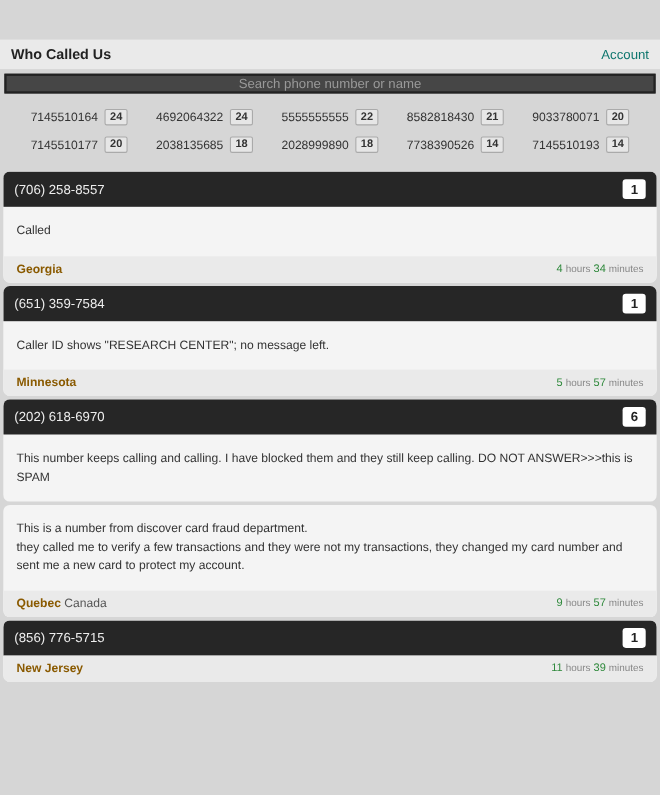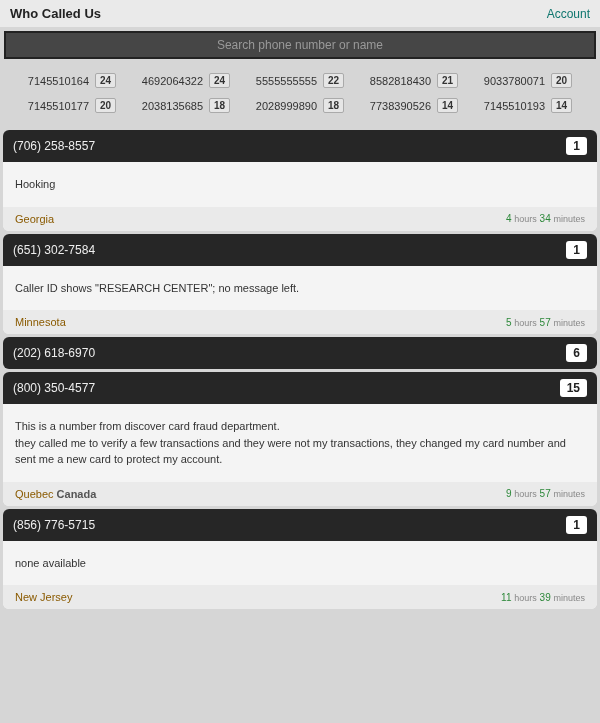--- a/index.html
+++ b/index.html
@@ -9,31 +9,32 @@
     font-size: 12px;
     color: #222;
     width: 600px;
   }
   .topbar {
     background: #eaeaea;
     padding: 6px 10px;
     display: flex;
     justify-content: space-between;
     align-items: center;
+    margin-top: 36px;
   }
   .brand { font-weight: bold; font-size: 13px; }
   .account { font-size: 12px; color: #0f766e; }
   .search-wrap {
     background: #d6d6d6;
     padding: 4px;
   }
   .search {
     background: #464646;
     border: 2px solid #222;
-    height: 28px;
+    height: 18px;
     display: flex;
     align-items: center;
     justify-content: center;
     color: #999;
     font-size: 12px;
   }
   .pill-area {
     background: #d6d6d6;
     padding: 10px 24px 14px;
     display: flex;
@@ -89,22 +90,22 @@
     white-space: pre-line;
   }
   .entry-foot {
     background: #eaeaea;
     padding: 6px 12px;
     display: flex;
     justify-content: space-between;
     align-items: center;
     font-size: 11px;
   }
-  .loc-state { color: #8a5a00; font-weight: normal; }
-  .loc-country { color: #555; font-weight: bold; }
+  .loc-state { color: #8a5a00; font-weight: bold; }
+  .loc-country { color: #555; }
   .timestamp { font-size: 10px; color: #666; }
   .ts-h { color: #2d883a; }
   .ts-m { color: #2d883a; }
   .ts-lbl { color: #888; font-size: 9px; }
 </style>
 </head>
 <body>
 
 <div class="topbar">
   <span class="brand">Who Called Us</span>
@@ -159,59 +160,55 @@
       <span class="badge">14</span>
     </span>
   </div>
 
 <div class="entries" id="entries">
     <div class="entry">
       <div class="entry-head">
         <span>(706) 258-8557</span>
         <span class="count">1</span>
       </div>
-      <div class="entry-body">Hooking</div>
+      <div class="entry-body">Called</div>
       <div class="entry-foot">
         <span><span class="loc-state">Georgia</span></span>
         <span class="timestamp"><span class="ts-h">4</span> <span class="ts-lbl">hours</span>  <span class="ts-m">34</span> <span class="ts-lbl">minutes</span></span>
       </div>
     </div>
     <div class="entry">
       <div class="entry-head">
-        <span>(651) 302-7584</span>
+        <span>(651) 359-7584</span>
         <span class="count">1</span>
       </div>
       <div class="entry-body">Caller ID shows "RESEARCH CENTER"; no message left.</div>
       <div class="entry-foot">
         <span><span class="loc-state">Minnesota</span></span>
         <span class="timestamp"><span class="ts-h">5</span> <span class="ts-lbl">hours</span>  <span class="ts-m">57</span> <span class="ts-lbl">minutes</span></span>
       </div>
     </div>
     <div class="entry">
       <div class="entry-head">
         <span>(202) 618-6970</span>
         <span class="count">6</span>
       </div>
-    </div>
-    <div class="entry">
-      <div class="entry-head">
-        <span>(800) 350-4577</span>
-        <span class="count">15</span>
-      </div>
+      <div class="entry-body">This number keeps calling and calling. I have blocked them and they still keep calling. DO NOT ANSWER&gt;&gt;&gt;this is SPAM</div>
+    </div>
+    <div class="entry">
       <div class="entry-body">This is a number from discover card fraud department.
 they called me to verify a few transactions and they were not my transactions, they changed my card number and sent me a new card to protect my account.</div>
       <div class="entry-foot">
         <span><span class="loc-state">Quebec</span> <span class="loc-country">Canada</span></span>
         <span class="timestamp"><span class="ts-h">9</span> <span class="ts-lbl">hours</span>  <span class="ts-m">57</span> <span class="ts-lbl">minutes</span></span>
       </div>
     </div>
     <div class="entry">
       <div class="entry-head">
         <span>(856) 776-5715</span>
         <span class="count">1</span>
       </div>
-      <div class="entry-body">none available</div>
       <div class="entry-foot">
         <span><span class="loc-state">New Jersey</span></span>
         <span class="timestamp"><span class="ts-h">11</span> <span class="ts-lbl">hours</span>  <span class="ts-m">39</span> <span class="ts-lbl">minutes</span></span>
       </div>
     </div>
   </div>
 
 </body></html>

